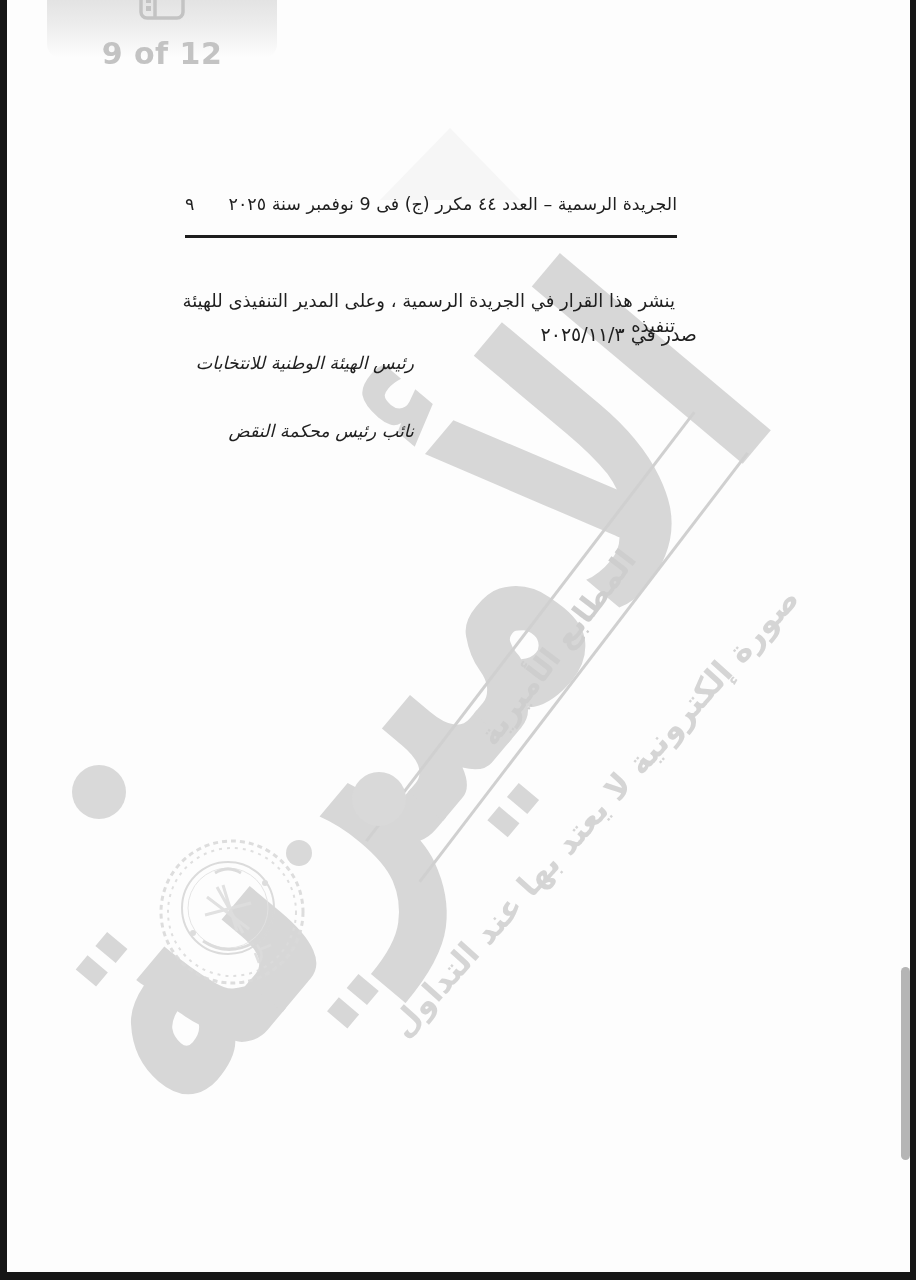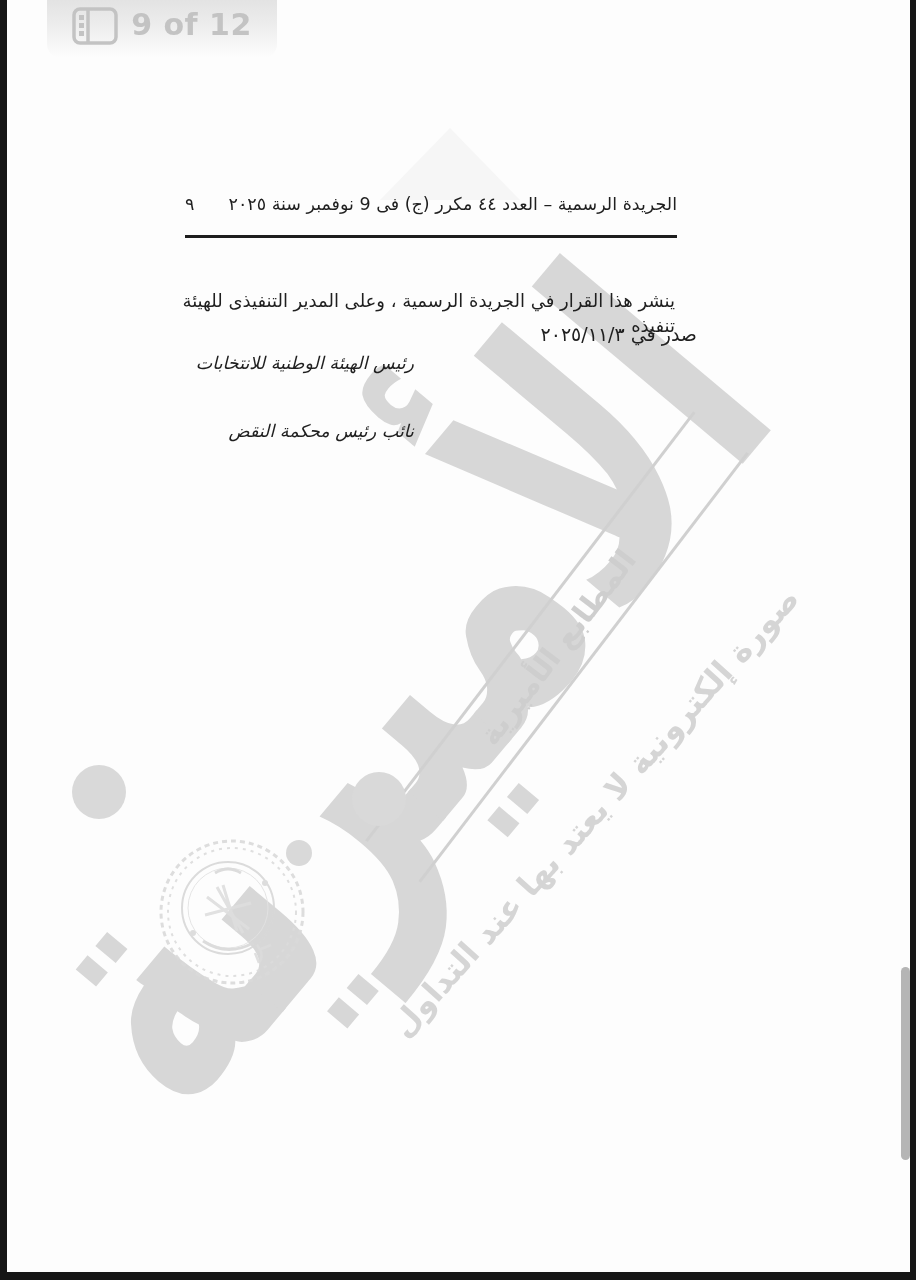--- a/index.html
+++ b/index.html
@@ -13,21 +13,21 @@
   .frame-left {position:absolute;left:0;top:0;width:7px;height:1280px;background:#161616;z-index:20;}
   .frame-right{position:absolute;right:0;top:0;width:6px;height:1280px;background:#161616;z-index:20;}
   .frame-bottom{position:absolute;left:0;bottom:0;width:916px;height:8px;background:#161616;z-index:20;}
 
   
   .badge{
     position:absolute;left:47px;top:0;width:230px;height:58px;z-index:15;
     background:linear-gradient(180deg,#e3e3e3 0%,#ececec 40%,rgba(253,253,253,0) 100%);
     border-radius:0 0 14px 14px;
     display:flex;align-items:center;justify-content:center;gap:13px;
-    color:#c3c3c3;cursor:pointer;
+    color:#c3c3c3;cursor:pointer;flex-direction:column;
   }
   .badge-label{font-size:30px;font-weight:600;letter-spacing:.5px;line-height:1;padding-bottom:8px;}
   .badge svg{display:block;margin-bottom:6px;}
 
   
   .scroll-thumb{
     position:absolute;right:6px;top:967px;width:9px;height:193px;
     background:#b5b5b5;border-radius:5px;z-index:15;
   }
 

